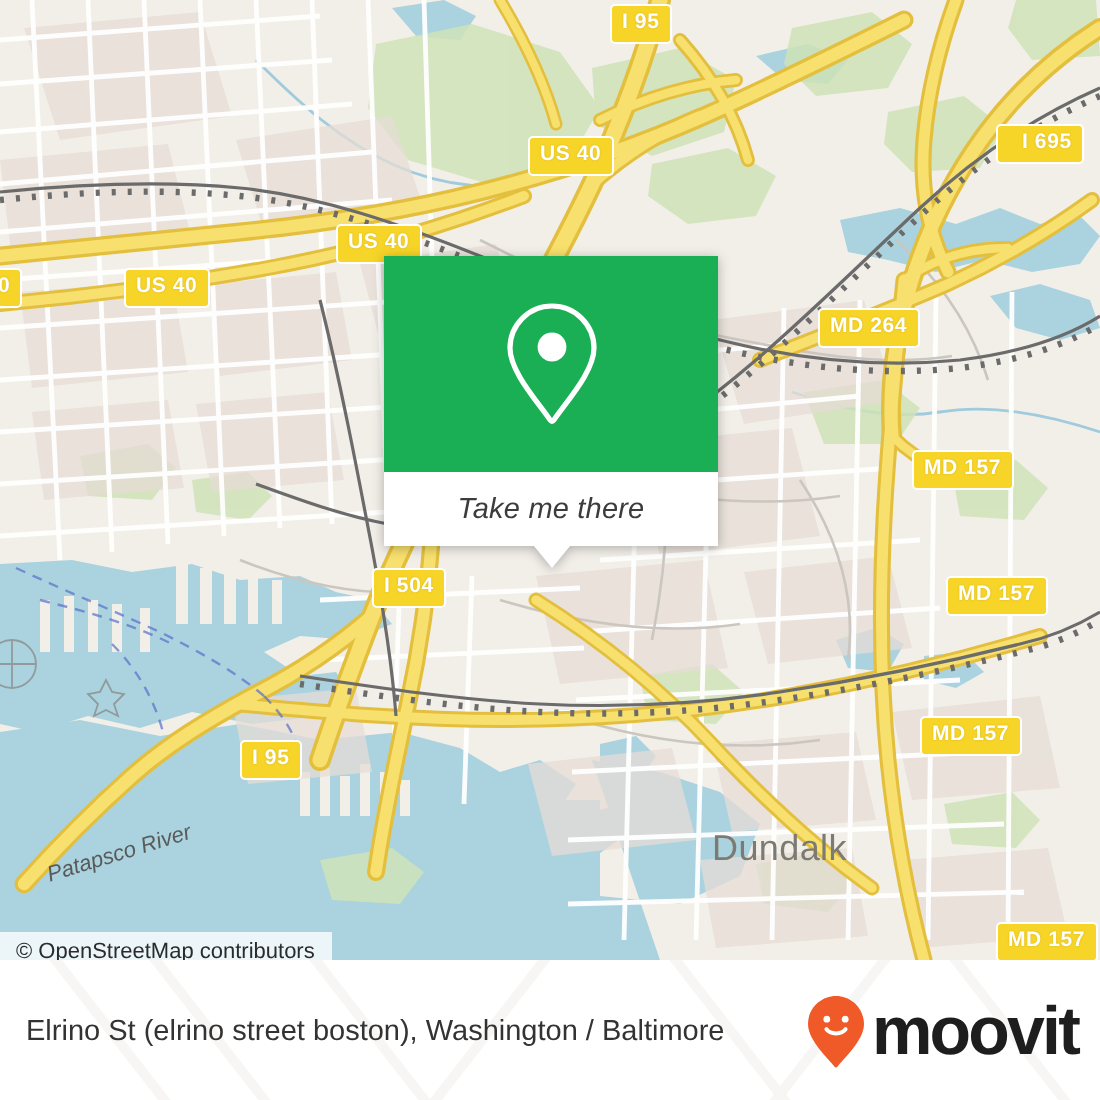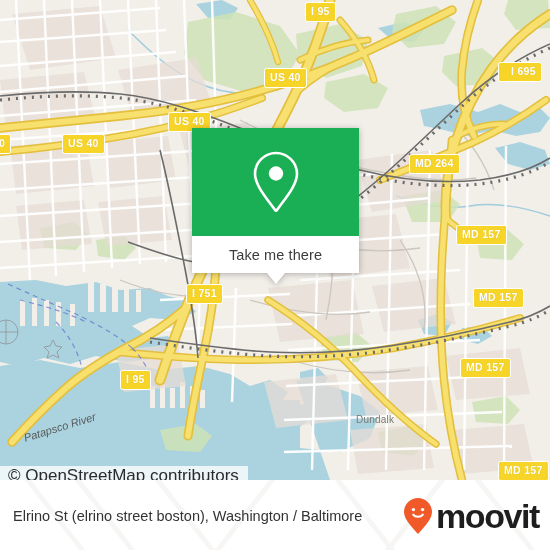--- a/index.html
+++ b/index.html
@@ -41,21 +41,21 @@
     letter-spacing: 0.3px;
     text-shadow: 0 0 1px rgba(120,95,0,0.25);
     z-index: 40;
   }
 
   
   .place-label {
     position: absolute;
     color: #7d7a72;
     font-family: "Liberation Sans", sans-serif;
-    font-size: 10px;
+    font-size: 18px;
     letter-spacing: 0.2px;
     white-space: nowrap;
     z-index: 38;
   }
   .water-label {
     position: absolute;
     color: #5a5a5a;
     font-family: "Liberation Sans", sans-serif;
     font-size: 11px;
     font-style: italic;
@@ -85,20 +85,21 @@
     height: 37px;
     display: flex;
     align-items: center;
     justify-content: center;
   }
   #popup-cta {
     color: #3c3c3c;
     font-size: 14.5px;
     font-family: "Liberation Sans", sans-serif;
     letter-spacing: 0.1px;
+    font-style: italic;
   }
   #popup-tail {
     position: absolute;
     left: 50%; top: 145px;
     width: 0; height: 0;
     margin-left: -9px;
     border-left: 9px solid transparent;
     border-right: 9px solid transparent;
     border-top: 11px solid #ffffff;
   }
@@ -106,21 +107,21 @@
   
   #attrib {
     position: absolute;
     left: 0; top: 466px;
     height: 20px;
     padding: 0 9px 0 8px;
     display: flex;
     align-items: center;
     background: rgba(255,255,255,0.78);
     color: #2b2b2b;
-    font-size: 17px;
+    font-size: 11px;
     font-family: "Liberation Sans", sans-serif;
     white-space: nowrap;
     z-index: 70;
   }
 
   
   #footer {
     position: absolute;
     left: 0; top: 480px;
     width: 550px; height: 72px;
@@ -433,21 +434,21 @@
     <div class="shield" style="left:498px; top:62px;padding-left:12px;">I 695</div>
     <div class="shield" style="left:264px; top:68px;">US 40</div>
     <div class="shield" style="left:168px; top:112px;">US 40</div>
     <div class="shield" style="left:62px;  top:134px;">US 40</div>
     <div class="shield" style="left:-7px;  top:134px;">0</div>
     <div class="shield" style="left:409px; top:154px;">MD 264</div>
     <div class="shield" style="left:456px; top:225px;">MD 157</div>
     <div class="shield" style="left:473px; top:288px;">MD 157</div>
     <div class="shield" style="left:460px; top:358px;">MD 157</div>
     <div class="shield" style="left:498px; top:461px;">MD 157</div>
-    <div class="shield" style="left:186px; top:284px;">I 751</div>
+    <div class="shield" style="left:186px; top:284px;">I 504</div>
     <div class="shield" style="left:120px; top:370px;">I 95</div>
 
     <div class="place-label" style="left:356px; top:414px;">Dundalk</div>
     <div class="water-label" style="left:24px; top:432px;">Patapsco River</div>
 
     <div id="popup">
       <div id="popup-green">
         <svg width="54" height="66" viewBox="0 0 54 66" fill="none">
           <path d="M27 4 C15.4 4 6 13.4 6 25 C6 37 20 52 26.2 61.2 C26.6 61.8 27.4 61.8 27.8 61.2
                    C34 52 48 37 48 25 C48 13.4 38.6 4 27 4 Z" stroke="#ffffff" stroke-width="2.6" fill="none"></path>

